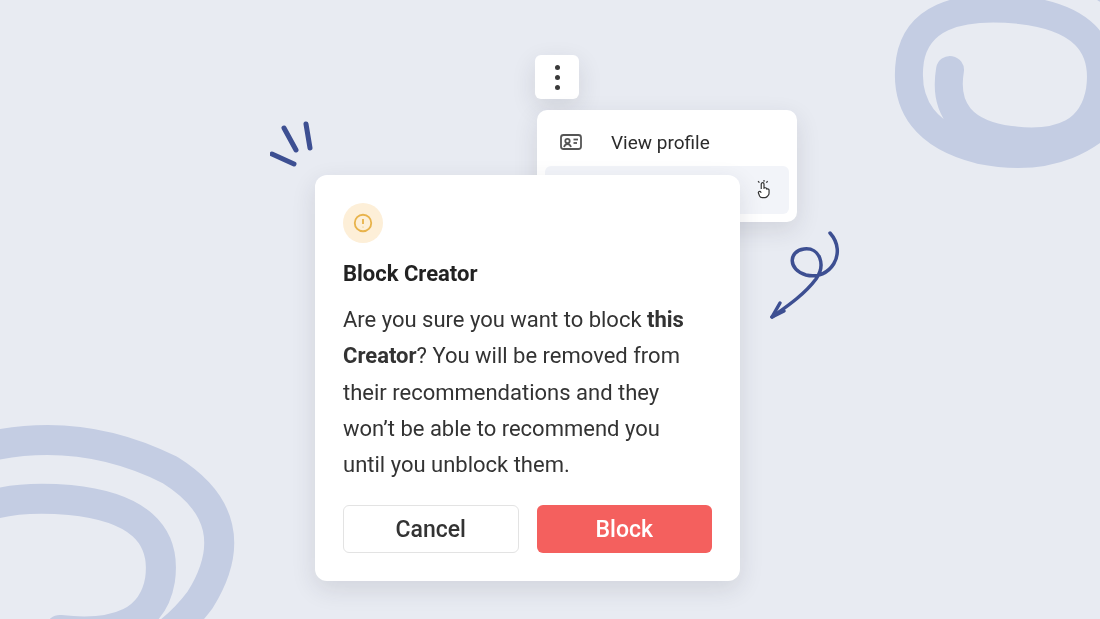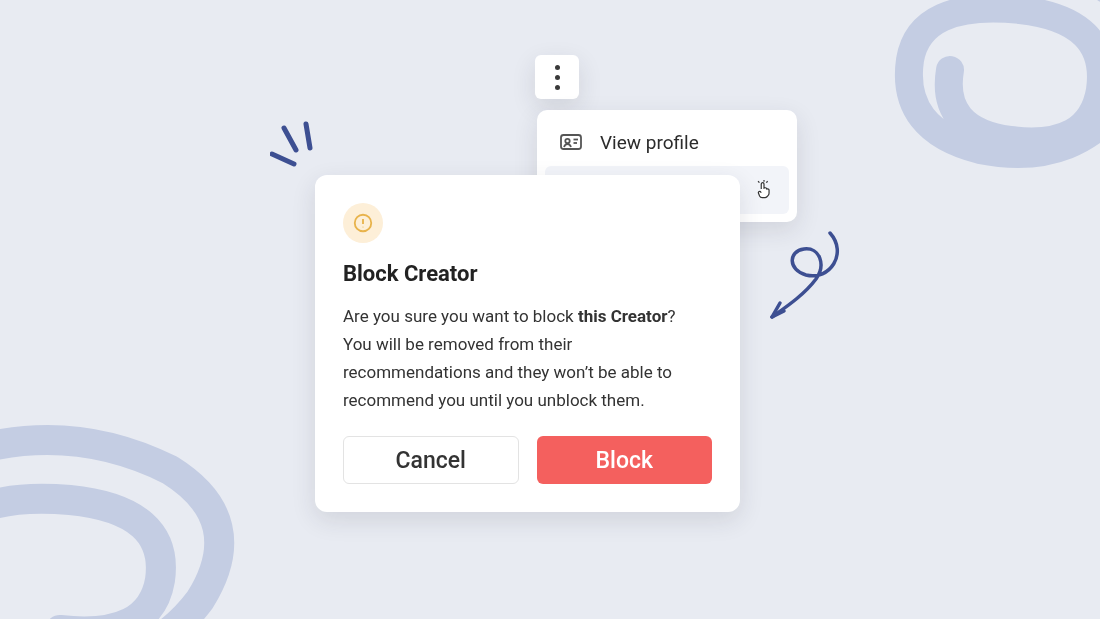--- a/index.html
+++ b/index.html
@@ -68,21 +68,21 @@
     position:absolute;
     left:537px;top:110px;
     width:260px;
     background:#fff;
     border-radius:10px;
     box-shadow:var(--shadow);
     padding:8px;
   }
   .menu-item{
     display:flex;align-items:center;
-    gap:17px;
+    gap:28px;
     padding:12px 14px;
     border-radius:6px;
     font-size:19px;
     color:var(--text);
     cursor:pointer;
   }
   .menu-item.hovered{background:var(--menu-hover);}
   .menu-item .icon{
     width:24px;height:24px;flex:0 0 24px;
     display:flex;align-items:center;justify-content:center;
@@ -111,21 +111,21 @@
     background:var(--warn-bg);
     display:flex;align-items:center;justify-content:center;
     margin-bottom:18px;
   }
   .warn-badge svg{stroke:var(--warn-stroke);fill:none;stroke-width:2;}
   .dialog-title{
     font-size:22px;font-weight:700;color:#222;
     margin:0 0 16px 0;
   }
   .dialog-body{
-    font-size:17px;line-height:1.65;color:#333;
+    font-size:22px;line-height:1.65;color:#333;
     margin:0 0 22px 0;
     max-width:360px;
   }
   .dialog-body .strong{font-weight:700;}
   .button-row{
     display:flex;gap:18px;
   }
   .btn{
     flex:1;
     height:48px;

